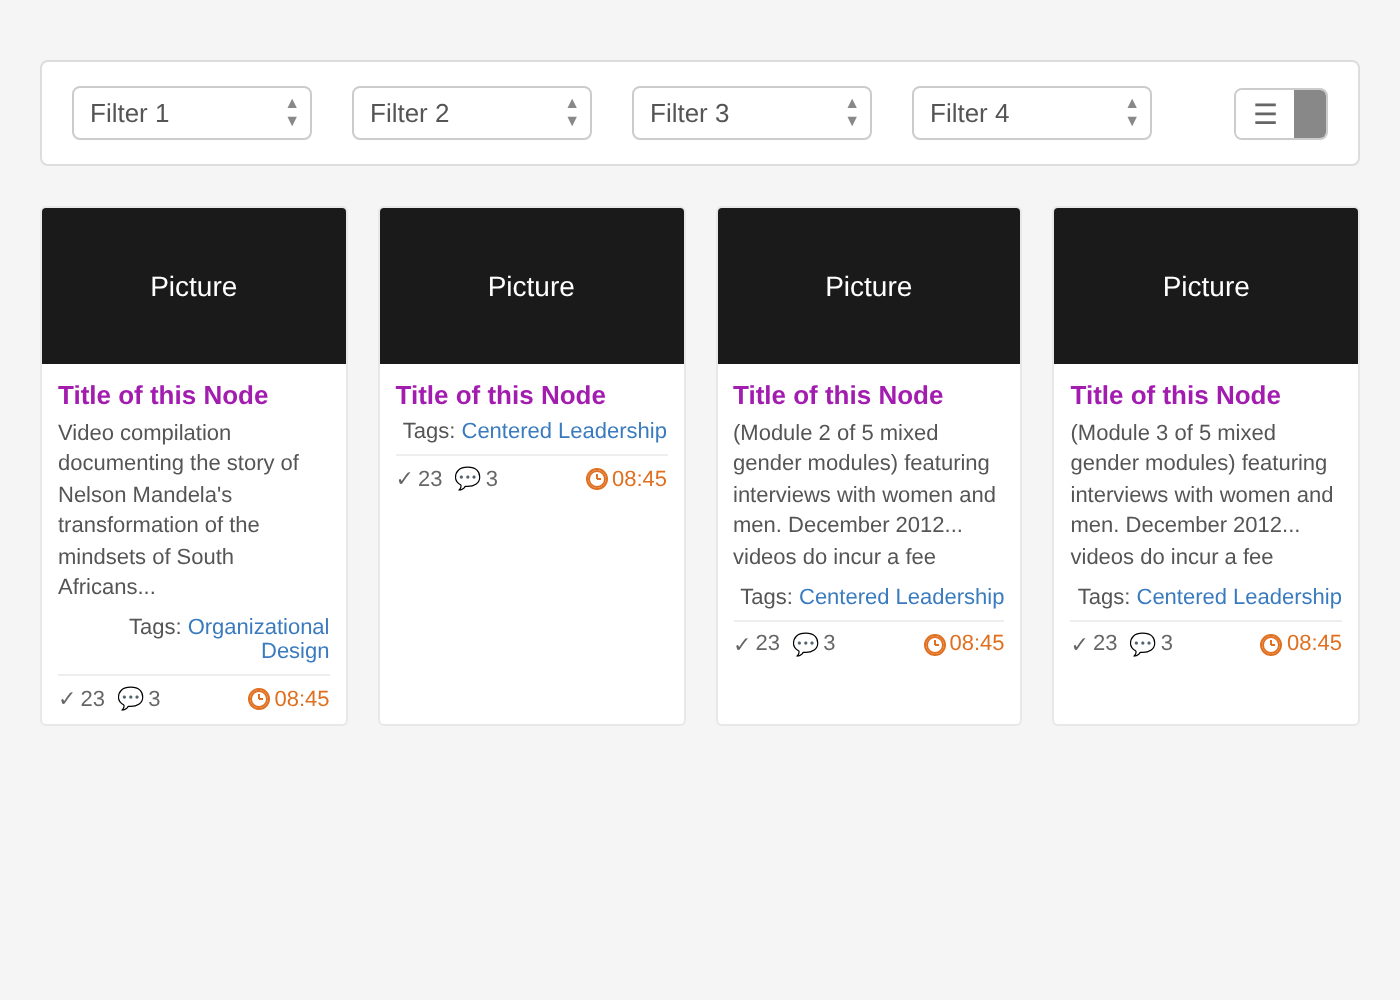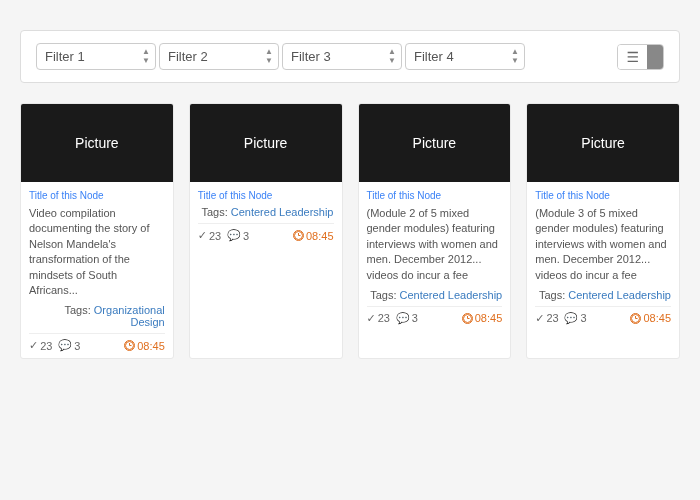--- a/index.html
+++ b/index.html
@@ -14,21 +14,21 @@
       background: #f5f5f5;
       padding: 30px 20px 20px;
     }
     .toolbar {
       background: #fff;
       border: 1px solid #ddd;
       border-radius: 4px;
       padding: 12px 15px;
       display: flex;
       align-items: center;
-      gap: 3px;
+      gap: 20px;
       margin-bottom: 20px;
     }
     .filter-wrapper {
       position: relative;
       display: inline-flex;
       align-items: center;
     }
     .filter-wrapper select {
       border: 1px solid #ccc;
       border-radius: 4px;
@@ -93,23 +93,23 @@
       display: flex;
       align-items: center;
       justify-content: center;
       color: #fff;
       font-size: 14px;
     }
     .card-body {
       padding: 8px 8px 6px;
     }
     .card-title {
-      color: #3b82f6;
-      font-size: 10px;
-      font-weight: normal;
+      color: #a21caf;
+      font-size: 13px;
+      font-weight: bold;
       margin-bottom: 5px;
       cursor: pointer;
     }
     .card-desc {
       font-size: 11px;
       color: #555;
       line-height: 1.4;
       margin-bottom: 6px;
       min-height: 62px;
     }

